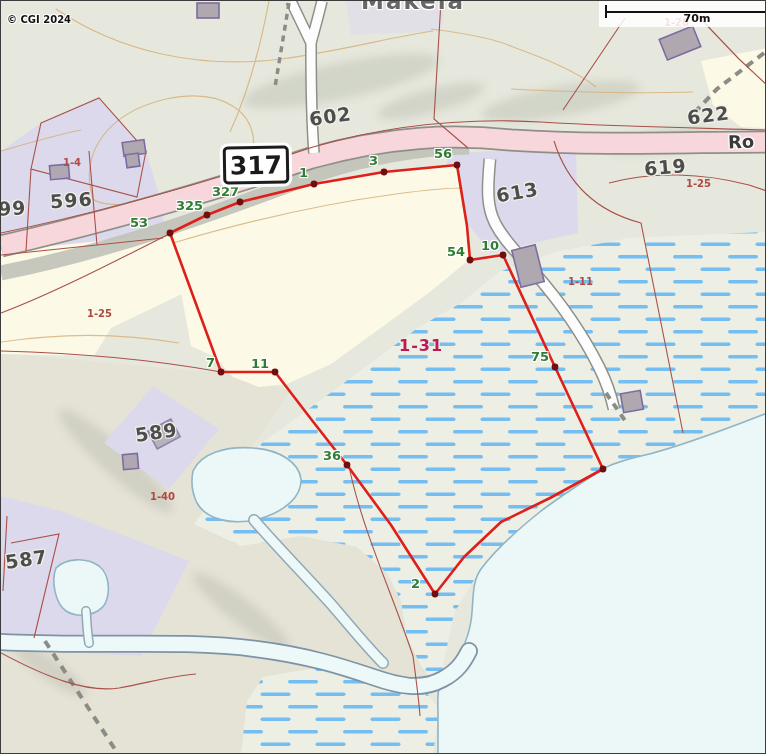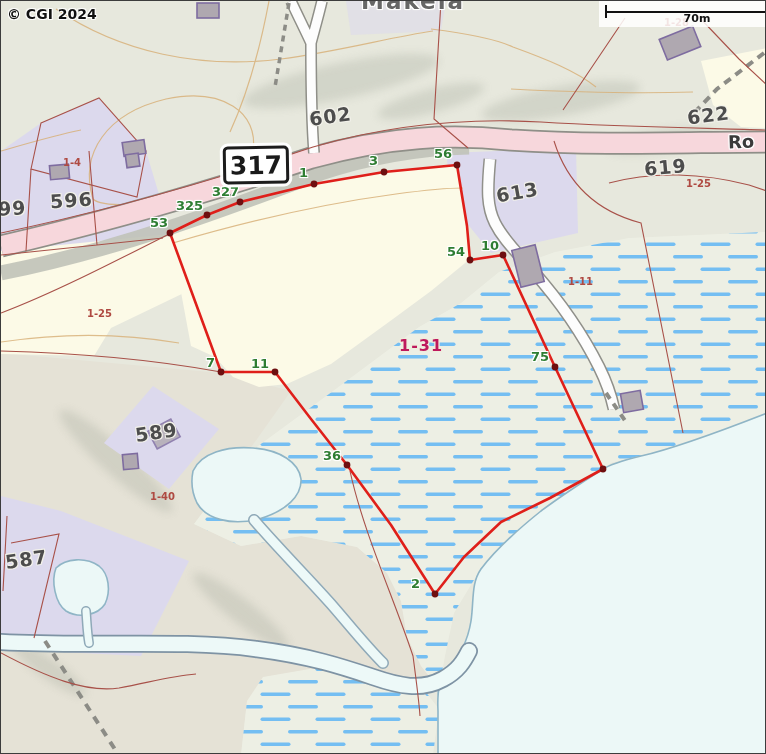--- a/index.html
+++ b/index.html
@@ -13,22 +13,22 @@
   .lbl{position:absolute;white-space:nowrap;pointer-events:none;
     text-shadow:1px 1px 0 #fff,-1px -1px 0 #fff,1px -1px 0 #fff,-1px 1px 0 #fff,0 0 3px #fff;}
   .vlabel{color:#2E7D32;font-size:13px;font-weight:600;}
   .plabel{color:#4d4d4d;font-size:19px;font-weight:700;letter-spacing:1px;
     text-shadow:1px 1px 0 #f2f1ea,-1px -1px 0 #f2f1ea,1px -1px 0 #f2f1ea,-1px 1px 0 #f2f1ea;}
   .ulabel{color:#AF4A42;font-size:10px;font-weight:600;text-shadow:none;}
   .alabel{color:#be185d;font-size:16px;font-weight:700;letter-spacing:1px;
     text-shadow:1px 1px 0 #EFEDDC,-1px -1px 0 #EFEDDC,1px -1px 0 #EFEDDC,-1px 1px 0 #EFEDDC;margin-left:16px;}
   .placename{color:#666;font-size:23px;font-weight:700;letter-spacing:2px;}
   .roadname{color:#3a3a3a;font-size:18px;font-weight:700;}
-  .copyright{color:#111;font-size:14px;font-weight:700;
-    text-shadow:1px 1px 0 rgba(255,255,255,.85),-1px -1px 0 rgba(255,255,255,.85),1px -1px 0 rgba(255,255,255,.85),-1px 1px 0 rgba(255,255,255,.85);}
+  .copyright{color:#111;font-size:10px;font-weight:700;
+    text-shadow:1px 1px 0 rgba(255,255,255,.85),-1px -1px 0 rgba(255,255,255,.85),1px -1px 0 rgba(255,255,255,.85),-1px 1px 0 rgba(255,255,255,.85);margin-top:8px;}
   #roadSign{
     position:absolute;left:222px;top:145px;width:60px;height:32px;
     background:#fff;border:3px solid #1c1c1c;border-radius:5px;
     box-shadow:0 0 0 3px rgba(255,255,255,.95);
     display:flex;align-items:center;justify-content:center;
     font-size:25px;font-weight:700;color:#1a1a1a;transform:rotate(-1deg);
   }
   #scaleBar{
     position:absolute;left:598px;top:0;width:196px;height:26px;
     background:rgba(255,255,255,.85);
@@ -194,21 +194,21 @@
 
 <div class="lbl ulabel" style="left:62px;top:156px;">1-4</div>
 <div class="lbl ulabel" style="left:663px;top:16px;">1-28</div>
 <div class="lbl ulabel" style="left:685px;top:177px;">1-25</div>
 <div class="lbl ulabel" style="left:86px;top:307px;">1-25</div>
 <div class="lbl ulabel" style="left:567px;top:275px;">1-11</div>
 <div class="lbl ulabel" style="left:149px;top:490px;">1-40</div>
 
 <div class="lbl alabel" style="left:382px;top:335px;">1-31</div>
 
-<div class="lbl vlabel" style="left:149px;top:214px;">53</div>
+<div class="lbl vlabel" style="left:129px;top:214px;">53</div>
 <div class="lbl vlabel" style="left:175px;top:197px;text-align:right;">325</div>
 <div class="lbl vlabel" style="left:211px;top:183px;">327</div>
 <div class="lbl vlabel" style="left:298px;top:164px;">1</div>
 <div class="lbl vlabel" style="left:368px;top:152px;">3</div>
 <div class="lbl vlabel" style="left:433px;top:145px;">56</div>
 <div class="lbl vlabel" style="left:446px;top:243px;">54</div>
 <div class="lbl vlabel" style="left:480px;top:237px;">10</div>
 <div class="lbl vlabel" style="left:530px;top:348px;">75</div>
 <div class="lbl vlabel" style="left:410px;top:575px;">2</div>
 <div class="lbl vlabel" style="left:322px;top:447px;">36</div>

